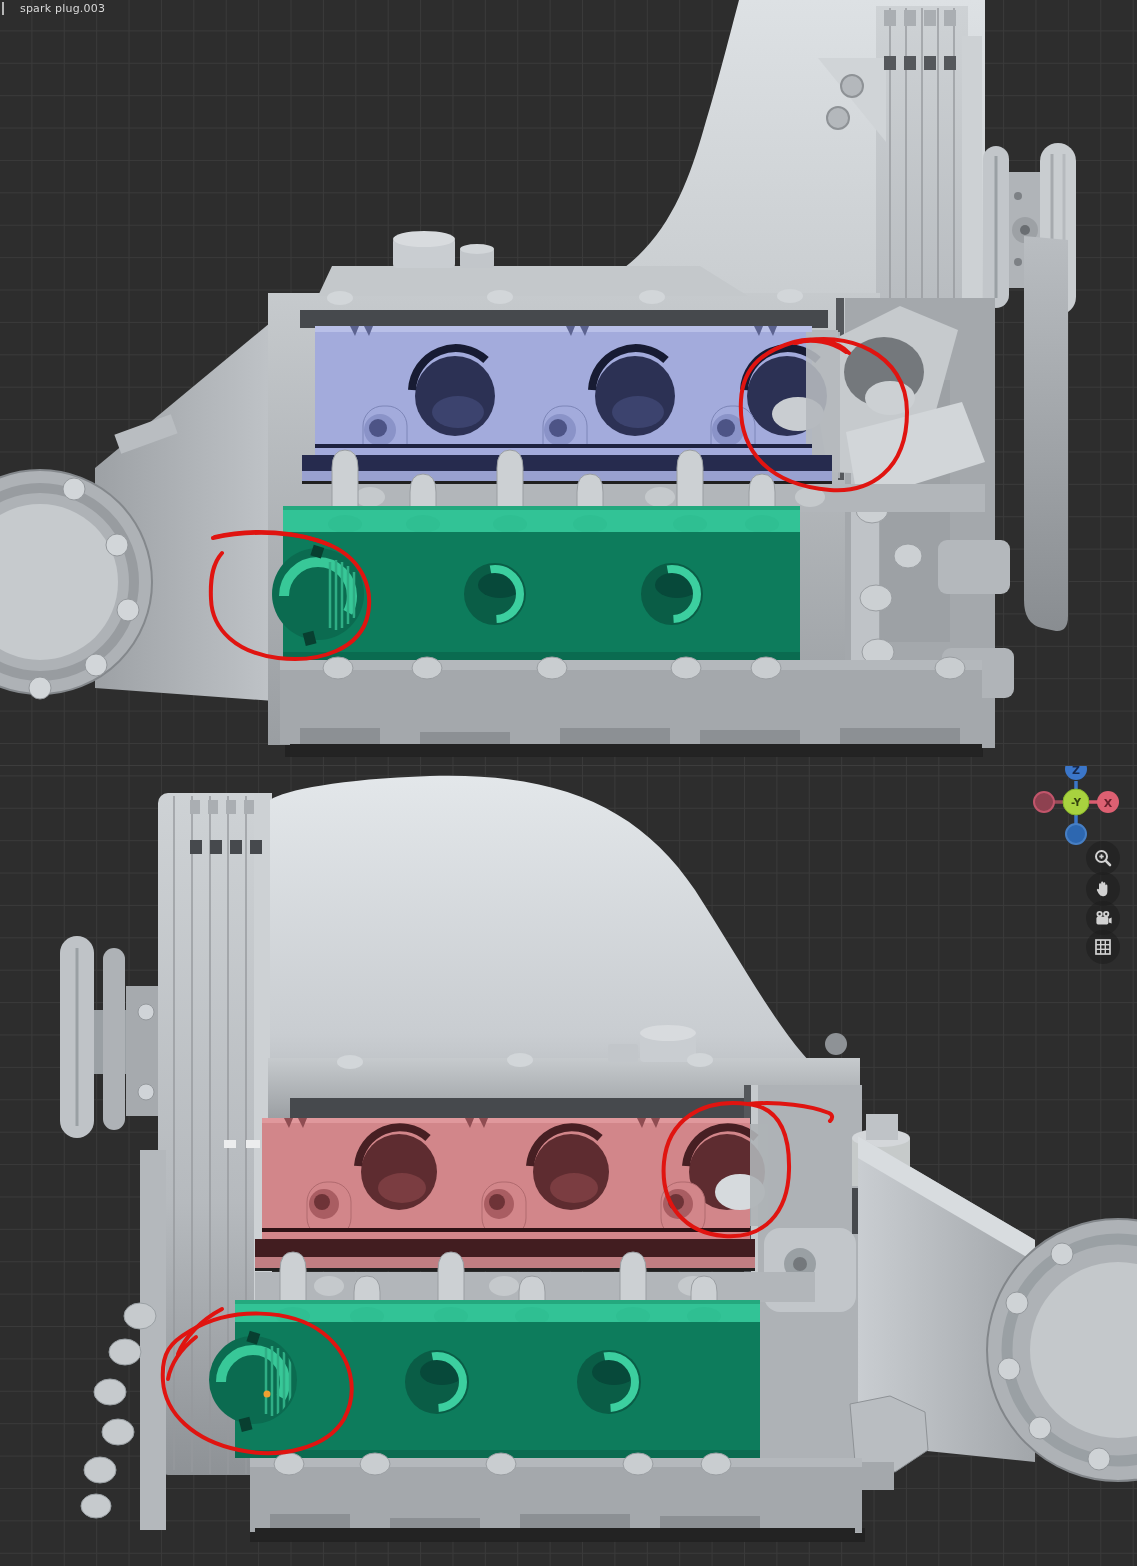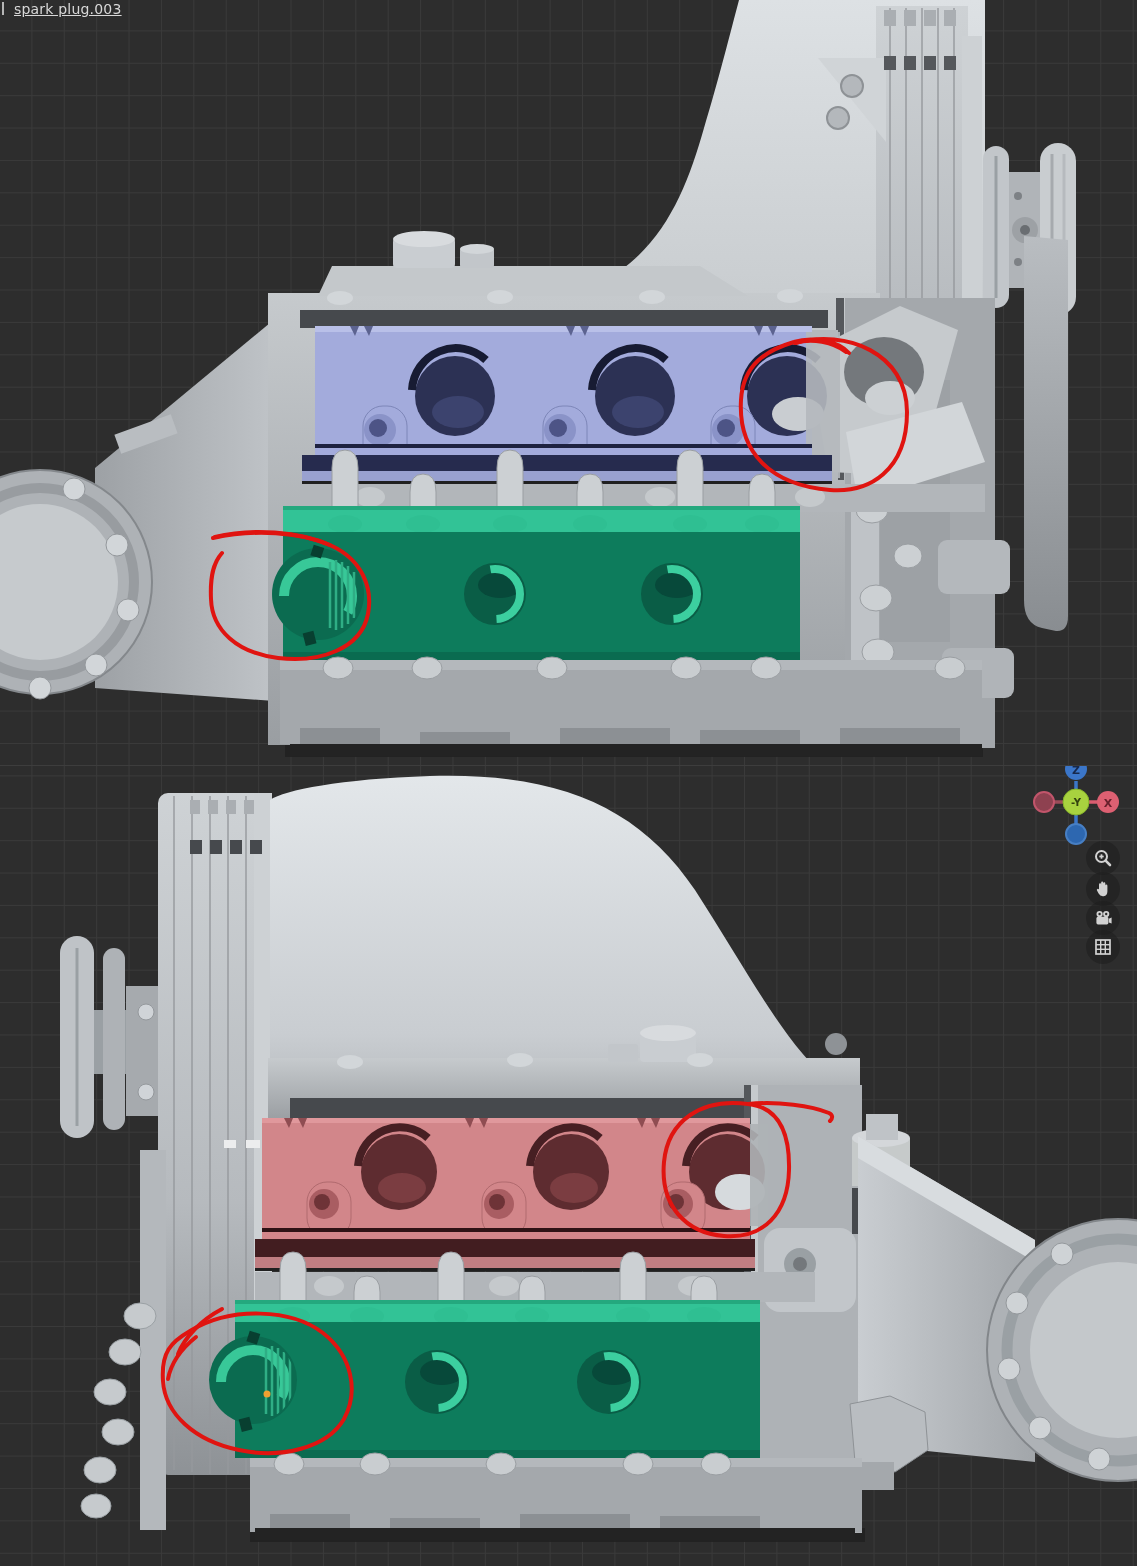--- a/index.html
+++ b/index.html
@@ -10,23 +10,23 @@
     background-color:var(--bg,#2d2d2d);
     background-image:
       linear-gradient(var(--grid,#3a3a3a) 1px, transparent 1px),
       linear-gradient(90deg, var(--grid,#3a3a3a) 1px, transparent 1px);
     background-size:32.4px 32.4px;
     background-position:-1px -2px;
     font-family:"DejaVu Sans", sans-serif;
   }
   .scene-svg{position:absolute;left:0;top:0;}
   .header-label{
-    position:absolute;left:14px;top:2px;
-    font-size:14px;line-height:14px;color:#d8d8d8;
-    letter-spacing:.2px;white-space:nowrap;text-decoration:underline;
+    position:absolute;left:20px;top:2px;
+    font-size:11px;line-height:14px;color:#d8d8d8;
+    letter-spacing:.2px;white-space:nowrap;
   }
   .header-tick{
     position:absolute;left:2px;top:2px;width:2px;height:13px;
     background:#cfcfcf;opacity:.85;
   }
   .vtool{
     position:absolute;width:34px;height:34px;border-radius:50%;
     background:rgba(30,30,30,.55);
     display:flex;align-items:center;justify-content:center;
   }

